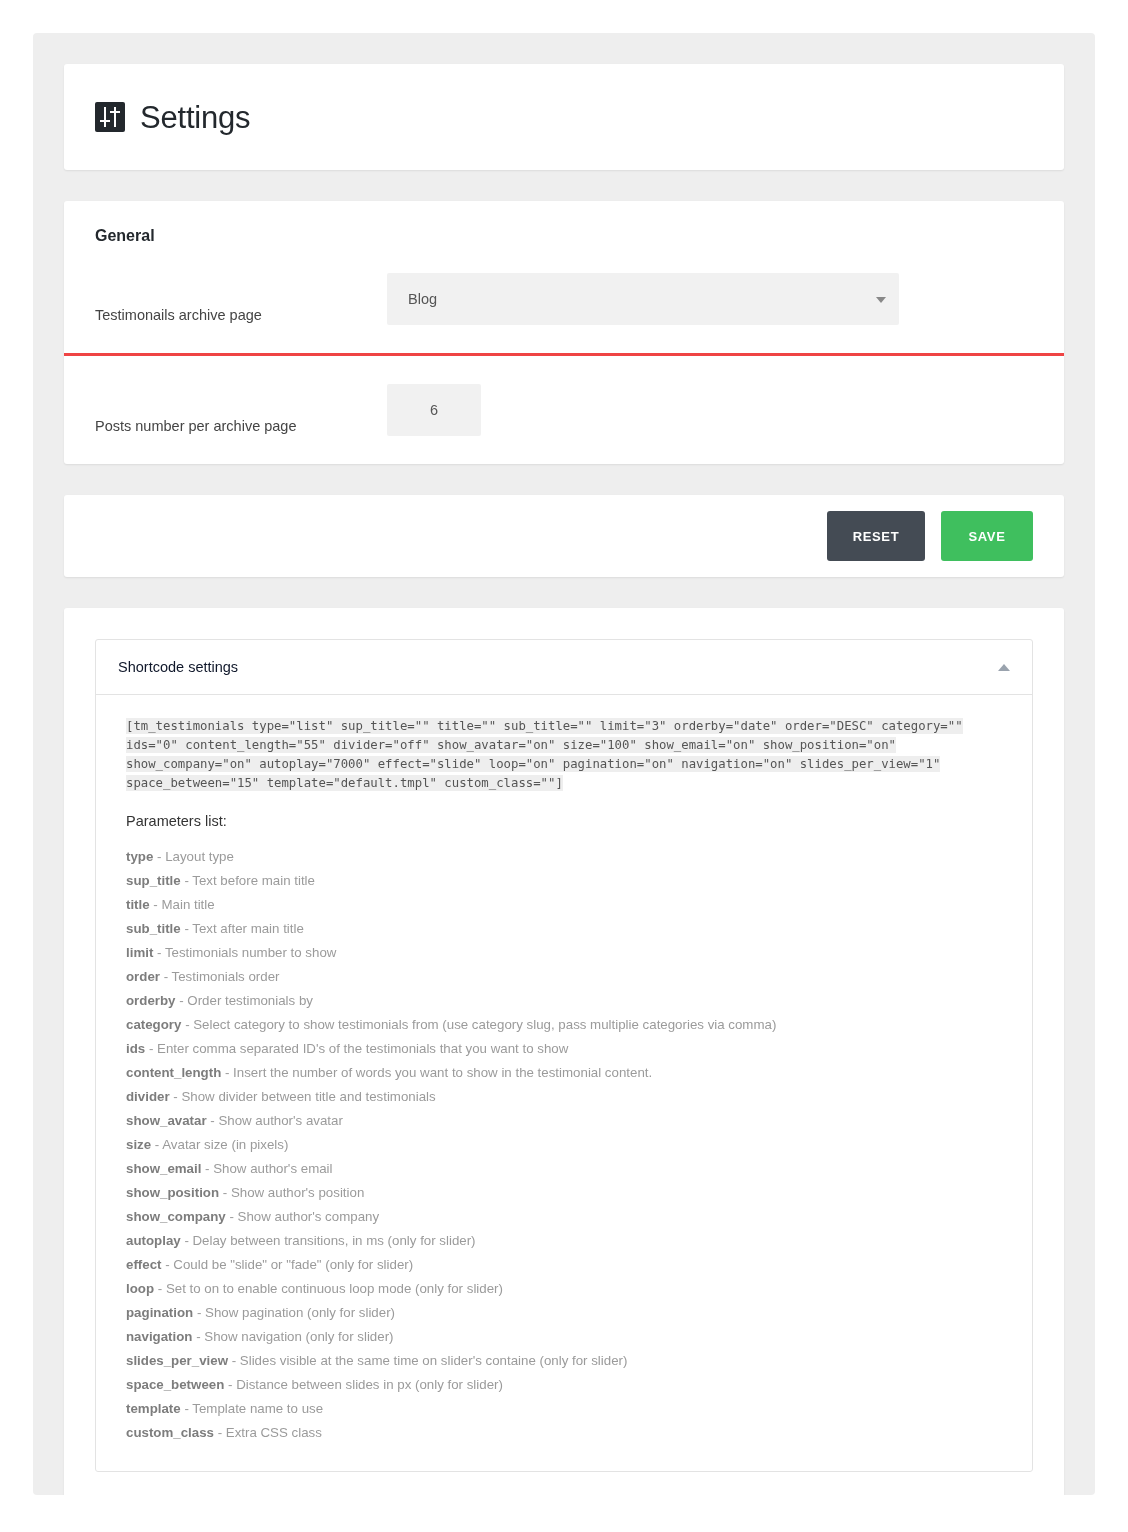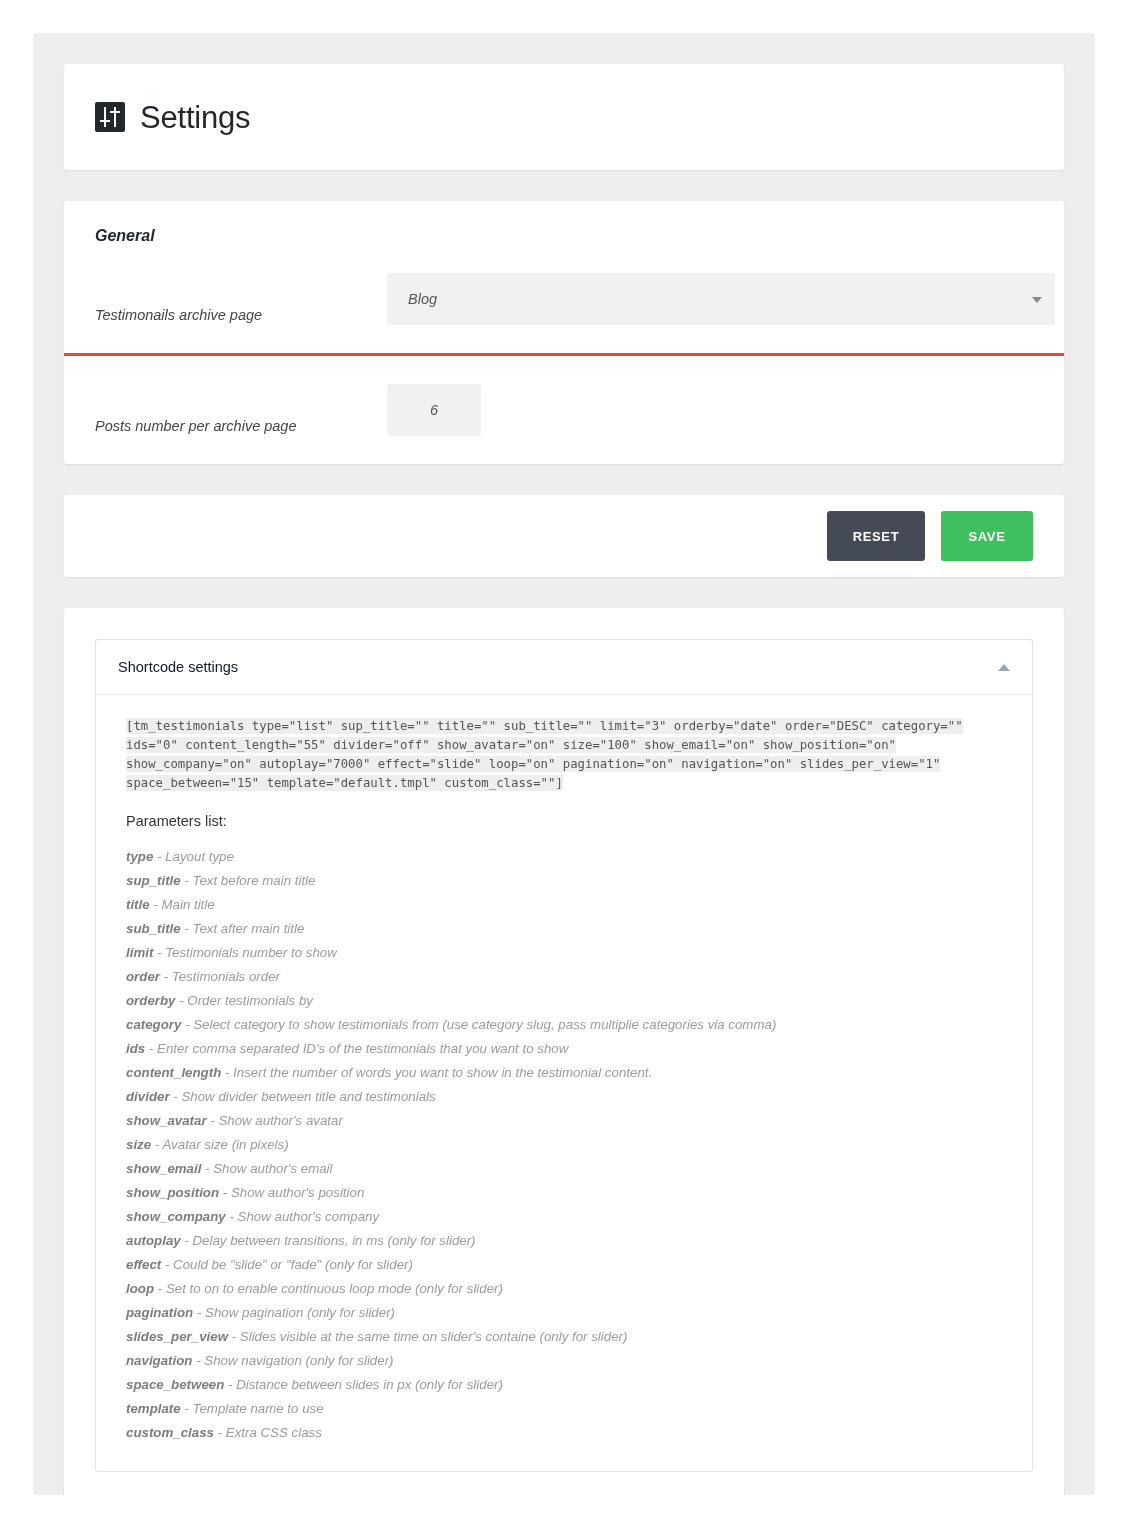--- a/index.html
+++ b/index.html
@@ -81,21 +81,20 @@
     font-weight: 400;
     color: #23282d;
     letter-spacing: -0.2px;
     line-height: 1;
   }
 
   
   .general-card {
     margin-bottom: 31px;
     padding-top: 0;
-    font-style: italic;
   }
 
   .section-title {
     font-size: 16px;
     font-weight: 700;
     color: #23282d;
     padding: 26px 31px 0 31px;
   }
 
   .form-row {
@@ -111,21 +110,21 @@
     font-size: 14.5px;
     color: #444444;
     line-height: 1.4;
     padding-top: 12px;
   }
 
   .form-control { flex: 1; }
 
   .select-box {
     position: relative;
-    width: 668px;
+    width: 512px;
     height: 52px;
     background: #f1f1f1;
     border-radius: 2px;
     display: flex;
     align-items: center;
     padding: 0 34px 0 21px;
     font-size: 14.5px;
     color: #555555;
     cursor: pointer;
   }
@@ -227,21 +226,21 @@
     box-decoration-break: clone;
     -webkit-box-decoration-break: clone;
   }
 
   .params-heading {
     font-size: 14.5px;
     color: #333333;
     margin-bottom: 16px;
   }
 
-  .params-list { list-style: none; font-style: italic; }
+  .params-list { list-style: none; }
   .params-list li {
     font-size: 13.3px;
     color: #9b9b9b;
     line-height: 24px;
   }
   .params-list li b {
     color: #7d7d7d;
     font-weight: 700;
   }
 </style>
@@ -314,22 +313,22 @@
               <li><b>divider</b><span> - Show divider between title and testimonials</span></li>
               <li><b>show_avatar</b><span> - Show author's avatar</span></li>
               <li><b>size</b><span> - Avatar size (in pixels)</span></li>
               <li><b>show_email</b><span> - Show author's email</span></li>
               <li><b>show_position</b><span> - Show author's position</span></li>
               <li><b>show_company</b><span> - Show author's company</span></li>
               <li><b>autoplay</b><span> - Delay between transitions, in ms (only for slider)</span></li>
               <li><b>effect</b><span> - Could be "slide" or "fade" (only for slider)</span></li>
               <li><b>loop</b><span> - Set to on to enable continuous loop mode (only for slider)</span></li>
               <li><b>pagination</b><span> - Show pagination (only for slider)</span></li>
+              <li><b>navigation</b><span> - Show navigation (only for slider)</span></li>
               <li><b>slides_per_view</b><span> - Slides visible at the same time on slider's containe (only for slider)</span></li>
-              <li><b>navigation</b><span> - Show navigation (only for slider)</span></li>
               <li><b>space_between</b><span> - Distance between slides in px (only for slider)</span></li>
               <li><b>template</b><span> - Template name to use</span></li>
               <li><b>custom_class</b><span> - Extra CSS class</span></li>
             </ul>
         </div>
 
       </div>
     </div>
 
   </div>

